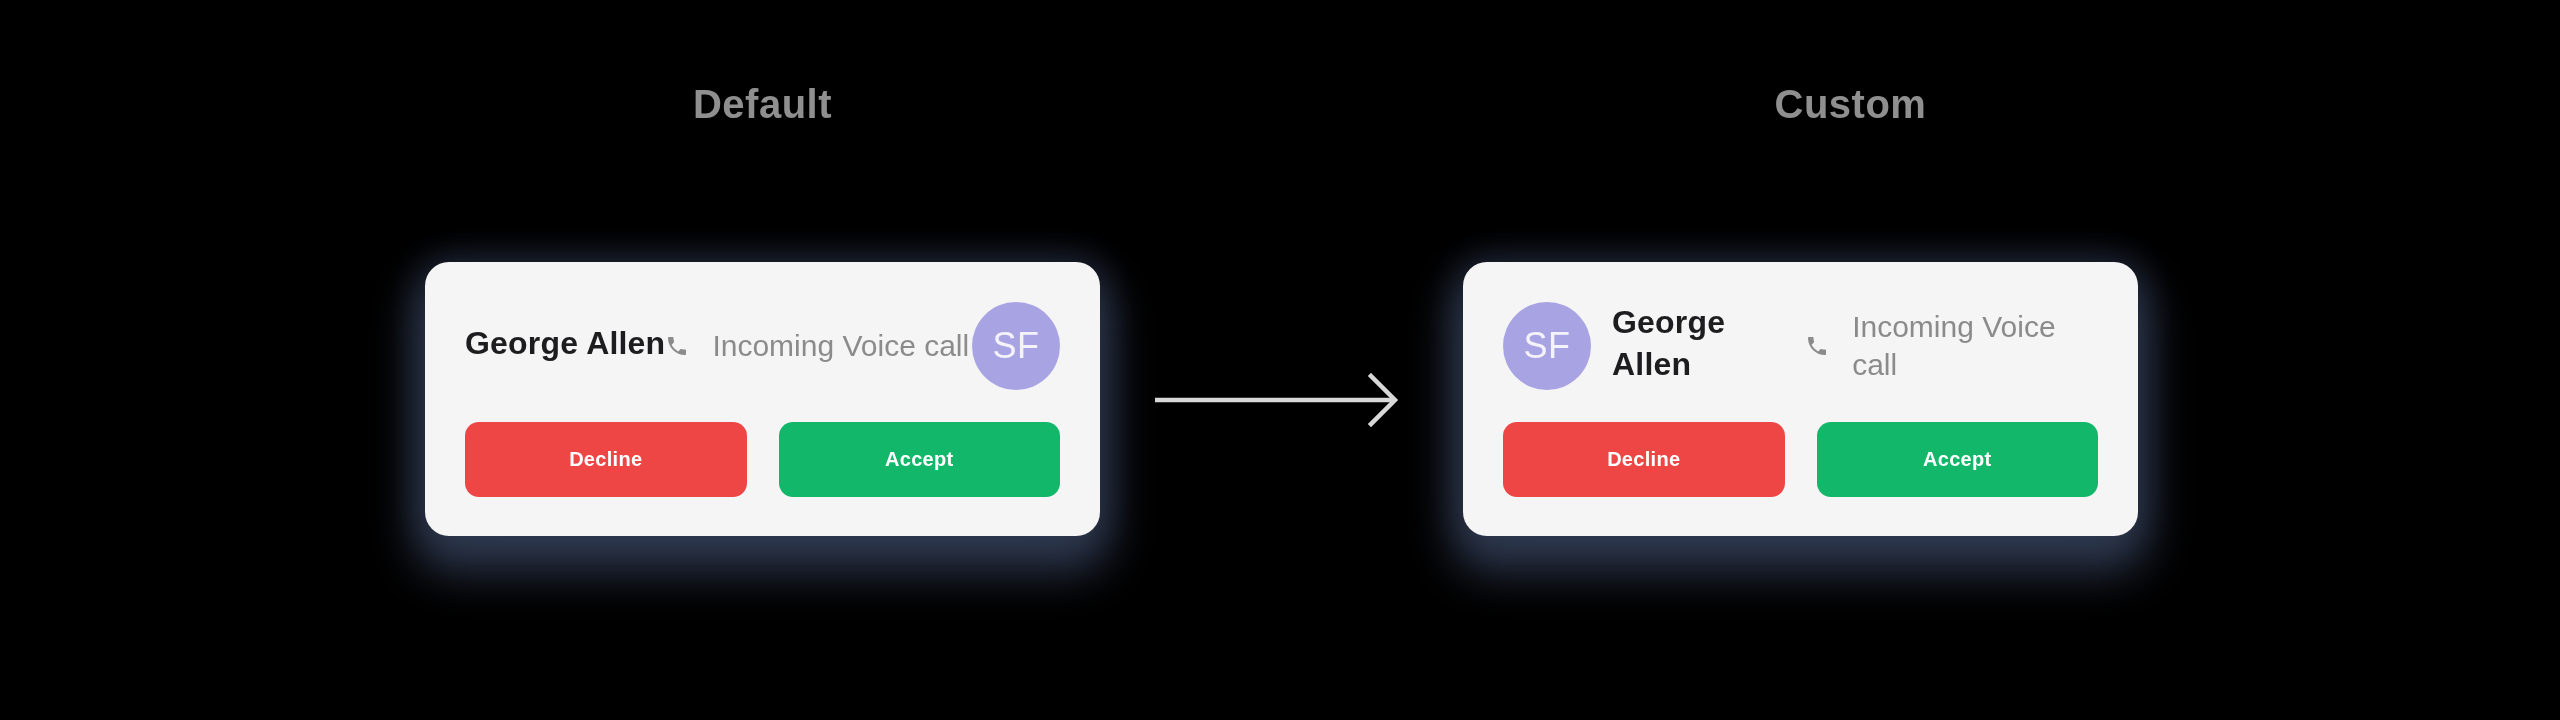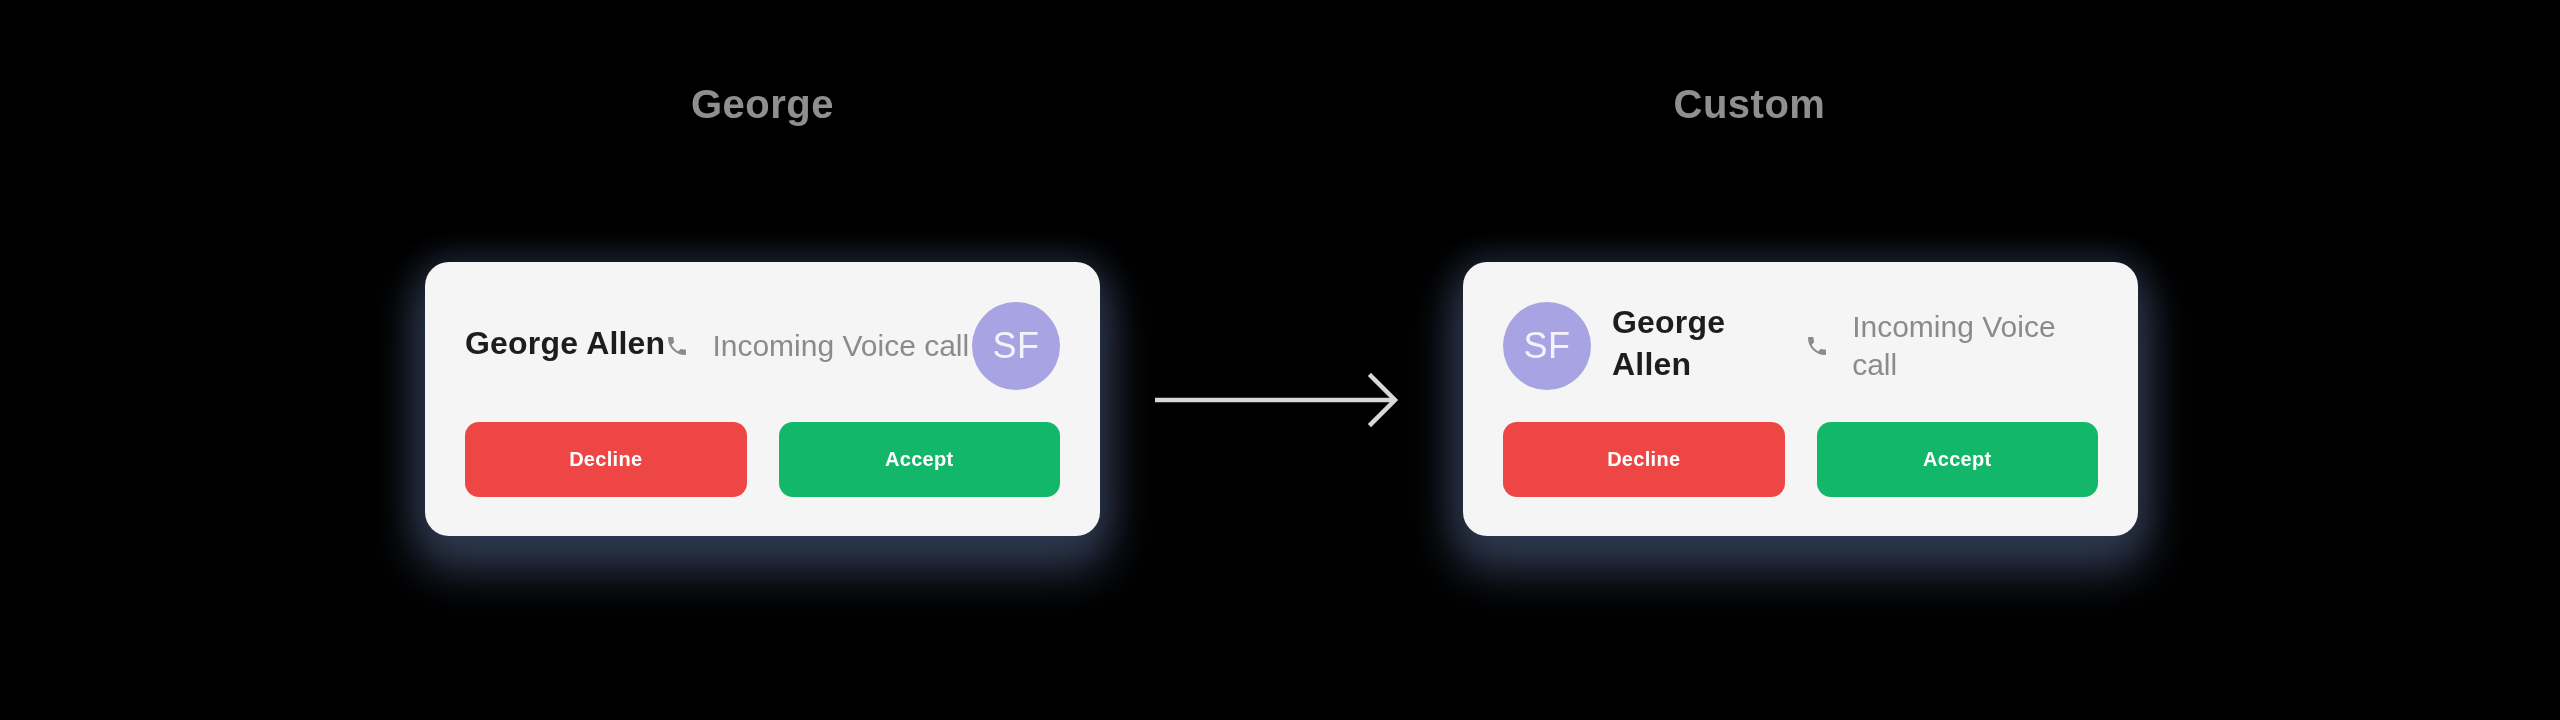--- a/index.html
+++ b/index.html
@@ -29,21 +29,21 @@
     position:absolute;
     top:82px;
     width:675px;
     text-align:center;
     font-size:40px;
     font-weight:700;
     color:var(--section-label);
     letter-spacing:0.5px;
   }
   .section-label.default{left:425px;}
-  .section-label.custom{left:1412px;}
+  .section-label.custom{left:1513px;}
   .card{
     position:absolute;
     top:262px;
     width:675px;
     height:274px;
     background:var(--card-bg);
     border-radius:24px;
     padding:40px 40px 38px 40px;
     display:flex;
     flex-direction:column;
@@ -117,21 +117,21 @@
     width:270px;
     height:96px;
   }
   .arrow svg{display:block;width:100%;height:100%;}
 </style>
 </head>
 <body>
 
 <div class="stage">
 
-  <div class="section-label default">George</div>
+  <div class="section-label default">Default</div>
 
   <div class="section-label custom">Custom</div>
 
   <div class="card default">
     <div class="card-header">
       <div class="caller-info">
         <div class="caller-name">George Allen</div>
         <div class="call-type">
           <span class="phone-icon">
             <svg viewBox="0 0 24 24">

